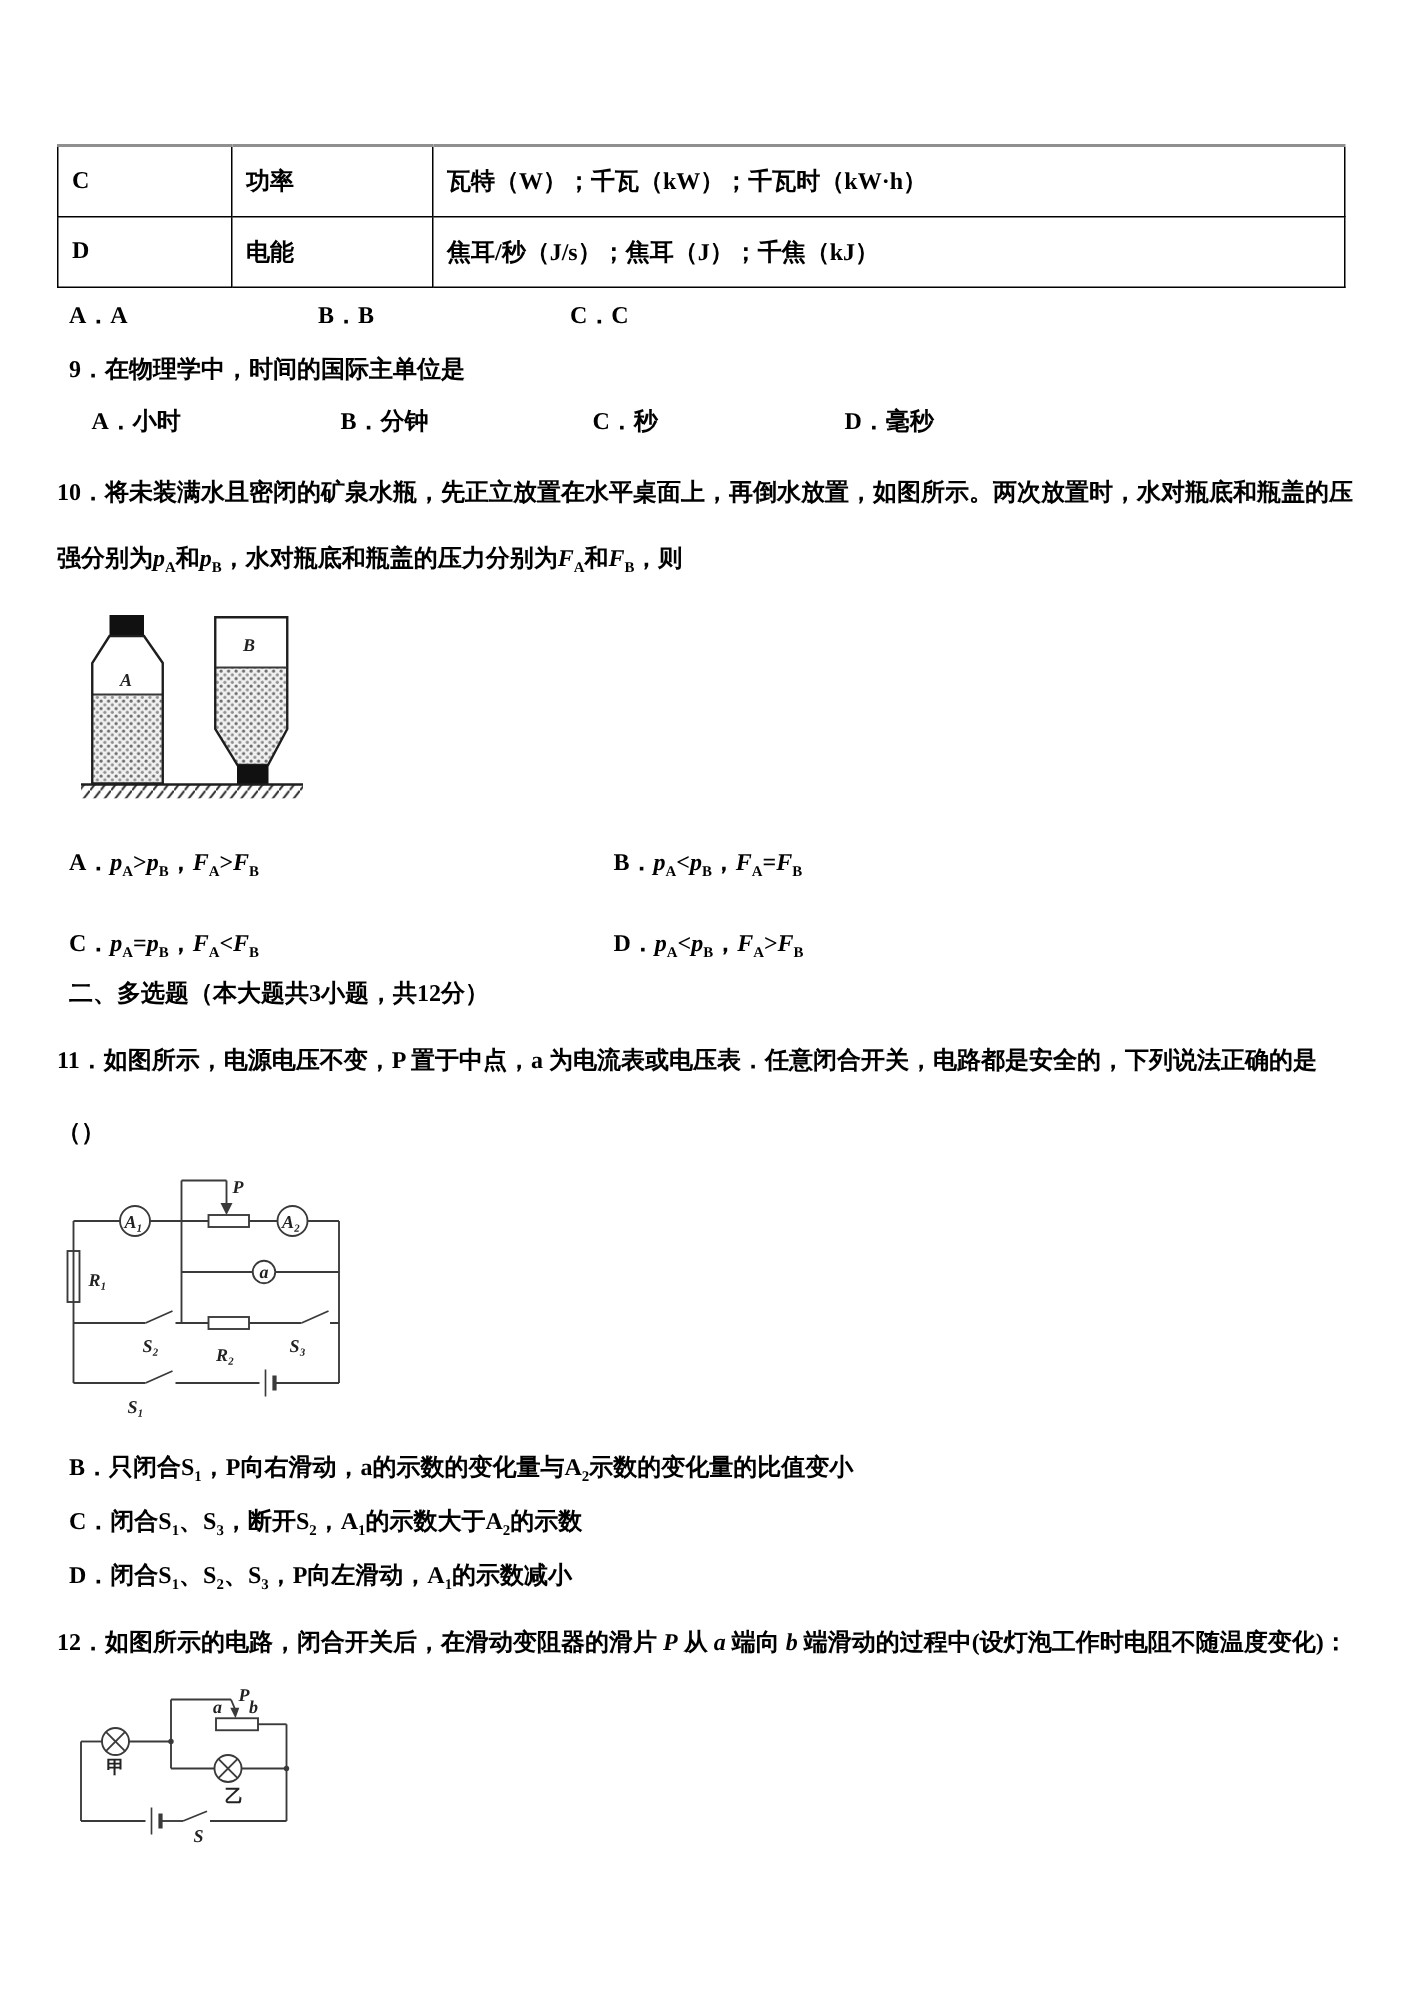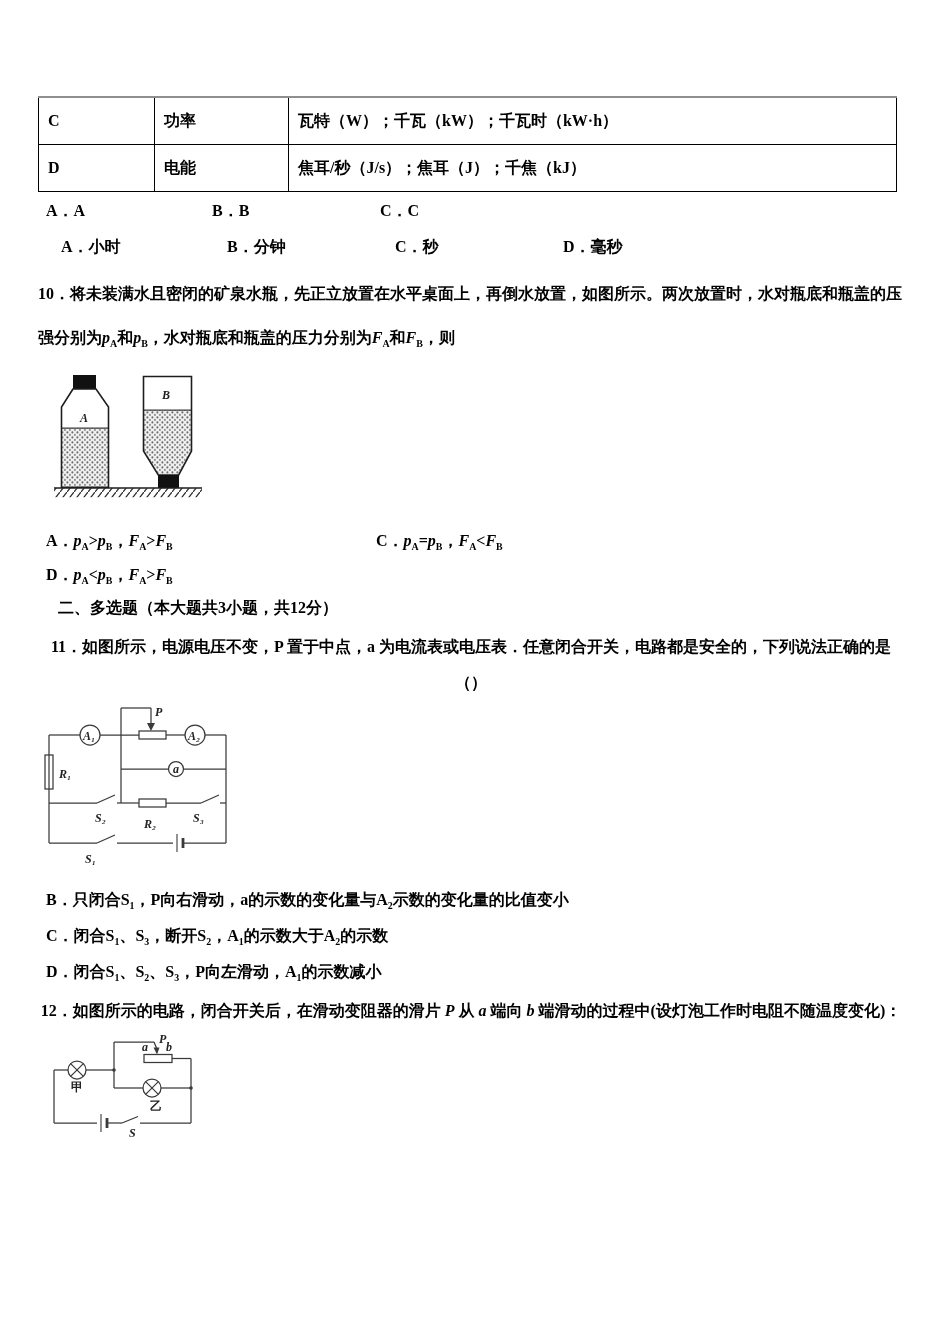--- a/index.html
+++ b/index.html
@@ -45,42 +45,42 @@
     grid-template-columns: 166px 168px 168px 1fr;
     padding-left: 8px;
     line-height: 22px;
   }
   .opts-grid2 {
     display: grid;
     grid-template-columns: 330px 1fr;
     row-gap: 13px;
     padding-left: 8px;
     line-height: 21px;
+    gap: 33px;
   }
   .ans-row { margin-top: 8px; }
   .q-text {
     margin: 14px 0 0;
     padding-left: 8px;
     line-height: 21px;
   }
   .q-para {
     margin: 14px 0 0;
     line-height: 44px;
     width: 866px;
   }
   .q-para-tight {
     margin: 10px 0 0;
-    line-height: 36px;
+    line-height: 48px;
     width: 866px;
-    text-align: center;
   }
   .q9-opts { margin-top: 14px; margin-left: 15px; }
   .q10-opts { margin-top: 24px; }
   .section-heading {
-    margin: 12px 12px 0;
+    margin: 12px 0 0;
     padding-left: 8px;
     line-height: 22px;
   }
   .mc-option {
     margin: 14px 0 0;
     padding-left: 8px;
     line-height: 22px;
   }
   .mc-option:first-of-type { margin-top: 12px; }
 
@@ -124,20 +124,21 @@
       </tr>
     </tbody>
   </table>
 
   <div class="opts-row4 ans-row">
     <span>A．A</span>
     <span>B．B</span>
     <span>C．C</span>
   </div>
 
+  <p class="q-text">9．在物理学中，时间的国际主单位是</p>
   <div class="opts-row4 q9-opts">
     <span>A．小时</span>
     <span>B．分钟</span>
     <span>C．秒</span>
     <span>D．毫秒</span>
   </div>
 
   <p class="q-para">10．将未装满水且密闭的矿泉水瓶，先正立放置在水平桌面上，再倒水放置，如图所示。两次放置时，水对瓶底和瓶盖的压强分别为<i>p</i><sub>A</sub>和<i>p</i><sub>B</sub>，水对瓶底和瓶盖的压力分别为<i>F</i><sub>A</sub>和<i>F</i><sub>B</sub>，则</p>
 
   <svg class="fig-bottles" viewBox="0 0 195 140" width="195" height="140">
@@ -164,20 +165,21 @@
       <line class="wire" x1="98" y1="44" x2="145" y2="44"></line>
       <rect x="112" y="109" width="21" height="13" fill="#111"></rect>
       <text class="svg-label" x="116" y="33" font-size="15">B</text>
     </g>
     <rect x="8" y="122.2" width="148" height="9" fill="url(#hatch)"></rect>
     <line class="wire-dark" x1="8" y1="122" x2="156" y2="122"></line>
   </svg>
 
   <div class="opts-grid2 q10-opts">
     <span>A．<i>p</i><sub>A</sub>&gt;<i>p</i><sub>B</sub>，<i>F</i><sub>A</sub>&gt;<i>F</i><sub>B</sub></span>
+    <span>B．<i>p</i><sub>A</sub>&lt;<i>p</i><sub>B</sub>，<i>F</i><sub>A</sub>=<i>F</i><sub>B</sub></span>
     <span>C．<i>p</i><sub>A</sub>=<i>p</i><sub>B</sub>，<i>F</i><sub>A</sub>&lt;<i>F</i><sub>B</sub></span>
     <span>D．<i>p</i><sub>A</sub>&lt;<i>p</i><sub>B</sub>，<i>F</i><sub>A</sub>&gt;<i>F</i><sub>B</sub></span>
   </div>
 
   <p class="section-heading">二、多选题（本大题共3小题，共12分）</p>
 
   <p class="q-para-tight">11．如图所示，电源电压不变，P 置于中点，a 为电流表或电压表．任意闭合开关，电路都是安全的，下列说法正确的是（）</p>
 
   <svg class="fig-circuit11" viewBox="0 0 190 172" width="190" height="172">
 

